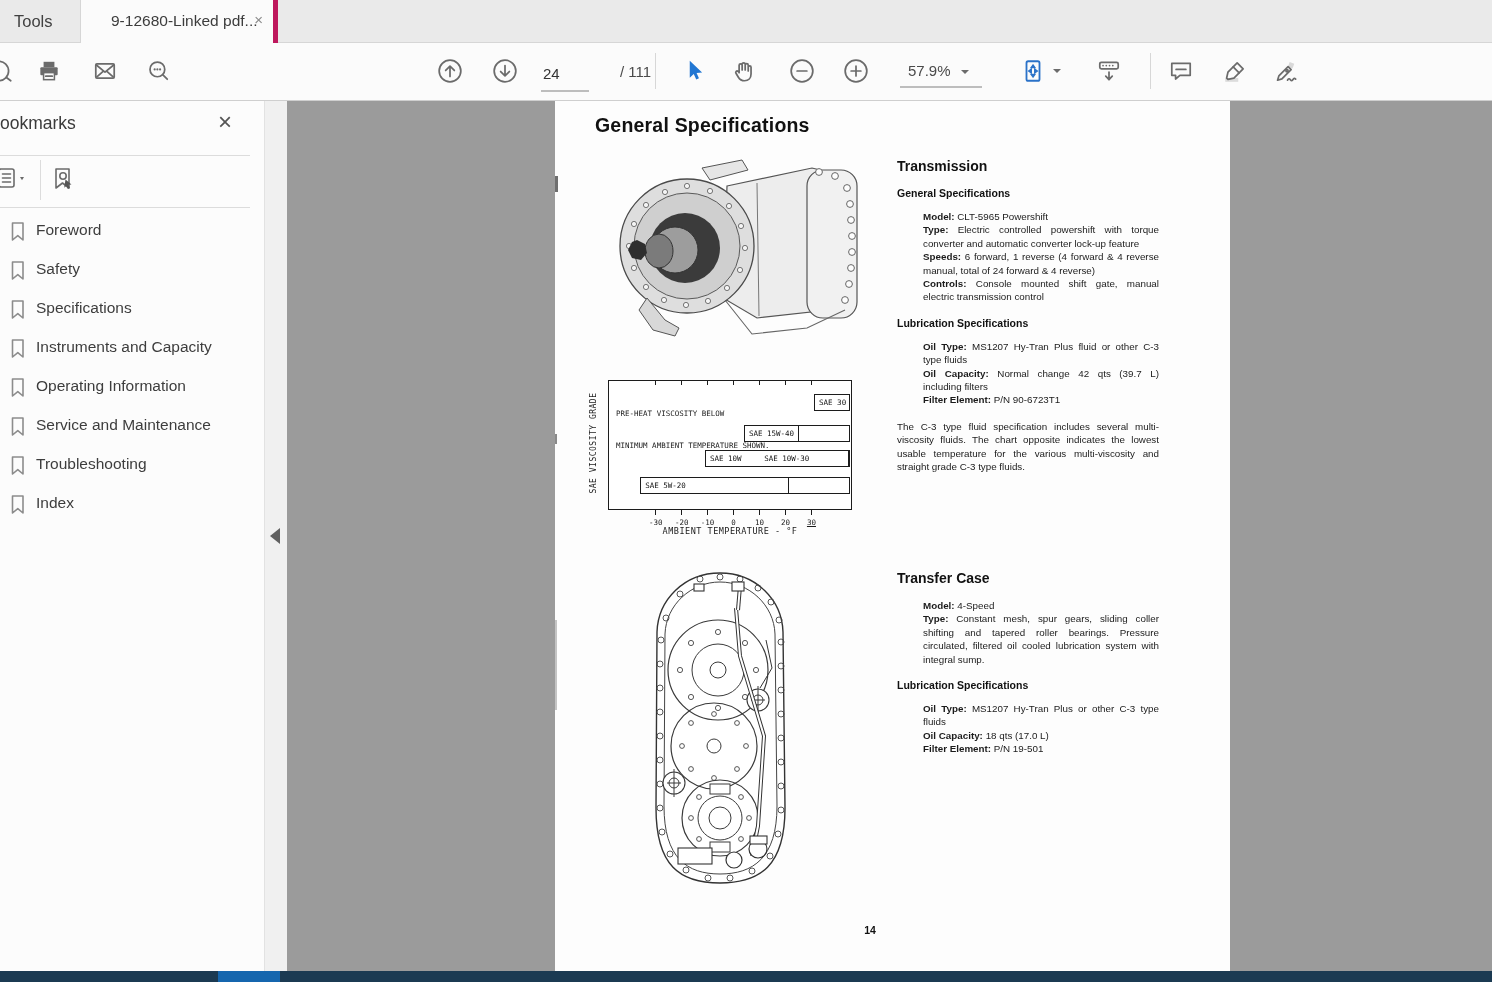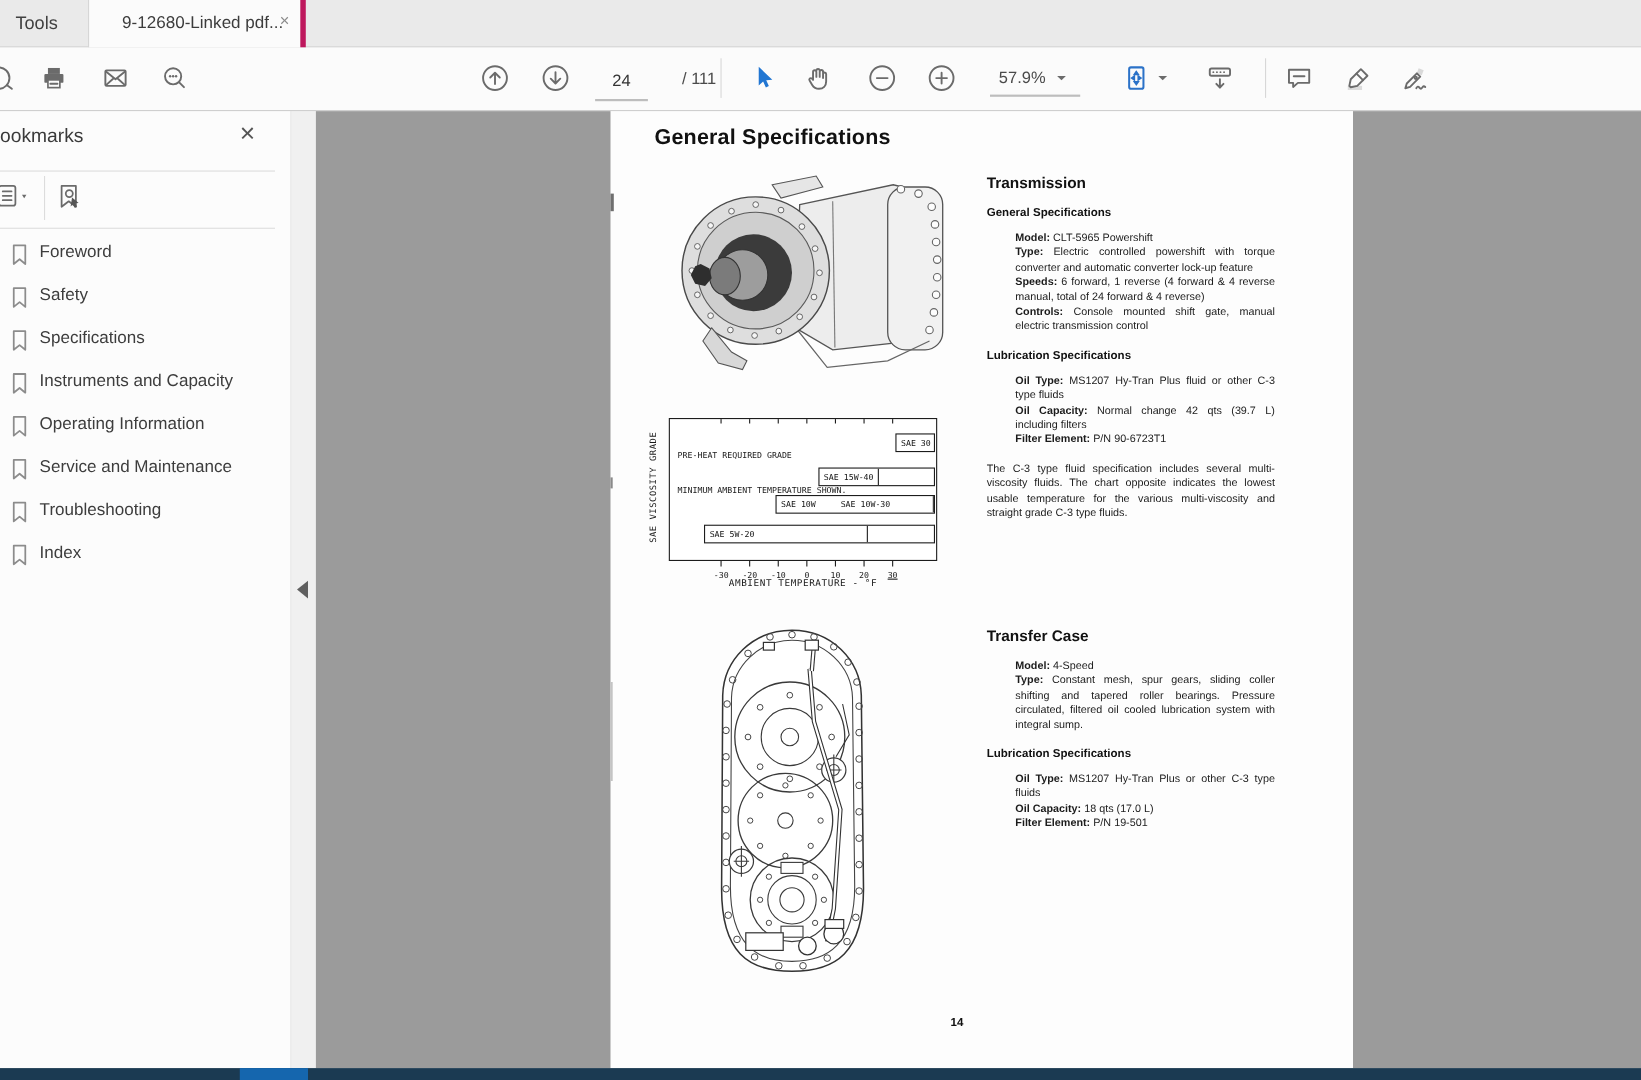--- a/index.html
+++ b/index.html
@@ -14,21 +14,21 @@
   .tab-doc-label{position:absolute;left:30px;top:0;line-height:42px;font-size:15.5px;color:#3c3c3c;
     white-space:nowrap}
   .tab-close{position:absolute;right:10px;top:11px;font-size:15px;color:#8a8a8a;line-height:18px;cursor:default}
   
   #toolbar{position:absolute;left:0;top:42px;width:1492px;height:58px;background:#fbfbfb;
     border-bottom:1px solid #cfcfcf;z-index:4;overflow:hidden}
   .tbi{position:absolute;top:16px;width:26px;height:26px}
   .tbi svg{width:26px;height:26px}
   .tb-divider{position:absolute;top:11px;width:1px;height:36px;background:#d7d7d7}
   .page-input{position:absolute;left:541px;top:14px;width:44px;height:32px;border:none;
-    border-bottom:2px solid #bdbdbd;background:transparent;text-align:center;font-size:15px;color:#333;
+    border-bottom:2px solid #bdbdbd;background:transparent;text-align:left;font-size:15px;color:#333;
     font-family:"Liberation Sans",sans-serif}
   .page-count{position:absolute;left:620px;top:21px;font-size:15px;color:#4a4a4a;white-space:nowrap}
   .zoom-ctl{position:absolute;left:900px;top:14px;width:82px;height:32px;border-bottom:2px solid #bdbdbd;
     font-size:15px;color:#4a4a4a;line-height:30px;text-align:left;padding-left:8px;box-sizing:border-box}
   .caret{display:inline-block;width:0;height:0;border:4px solid transparent;border-top-color:#6b6b6b;
     vertical-align:middle;margin-left:10px;margin-top:4px}
   .caret-abs{position:absolute;top:27px;width:0;height:0;border:4px solid transparent;border-top-color:#6b6b6b}
   
   #sidebar{position:absolute;left:0;top:100px;width:265px;height:871px;background:#fcfcfc;
     border-right:1px solid #e2e2e2;box-sizing:border-box;z-index:3}
@@ -340,21 +340,21 @@
       <circle cx="68" cy="102" r="23" fill="#9d9d9d" stroke="#333" stroke-width="1"></circle>
       <ellipse cx="52" cy="103" rx="14" ry="17" fill="#7b7b7b" stroke="#333" stroke-width="1"></ellipse>
       <path d="M30 92 l8 4 2 9 -6 7 -9-2 -4-8 4-8 Z" fill="#2e2e2e"></path>
       <path d="M95 20 l40 -8 6 10 -38 10 Z" fill="#e6e6e6" stroke="#555" stroke-width="1"></path>
       <path d="M40 150 l18 22 14 8 -4 8 -22-6 -14-20 Z" fill="#d8d8d8" stroke="#555" stroke-width="1"></path>
     </svg>
 
     <div class="chart-ylabel">SAE VISCOSITY GRADE</div>
     <div id="chart-plot">
       <div class="chart-note">
-        <div>PRE-HEAT REQUIRED GRADE</div>
+        <div>PRE-HEAT VISCOSITY BELOW</div>
         <div>MINIMUM AMBIENT TEMPERATURE SHOWN.</div>
       </div>
     <div class="xtick" style="left: 46.2234px;"></div>
         <div class="xtick-top" style="left: 46.2234px;"></div>
         <div class="xtick-label" style="left: 31.7234px;">-30</div>
         <div class="xtick" style="left: 72.1809px;"></div>
         <div class="xtick-top" style="left: 72.1809px;"></div>
         <div class="xtick-label" style="left: 57.6809px;">-20</div>
         <div class="xtick" style="left: 98.1383px;"></div>
         <div class="xtick-top" style="left: 98.1383px;"></div>

